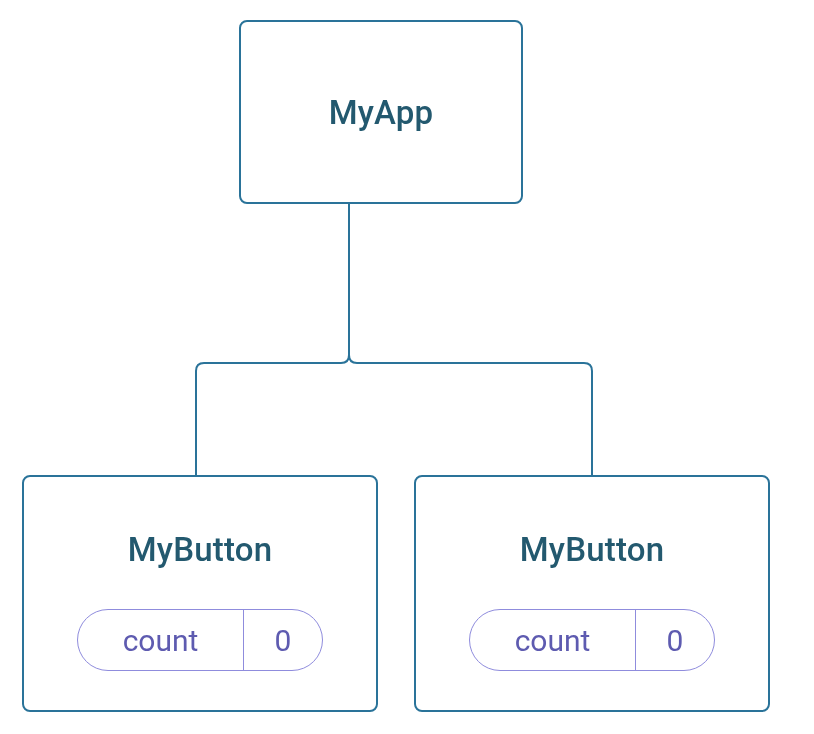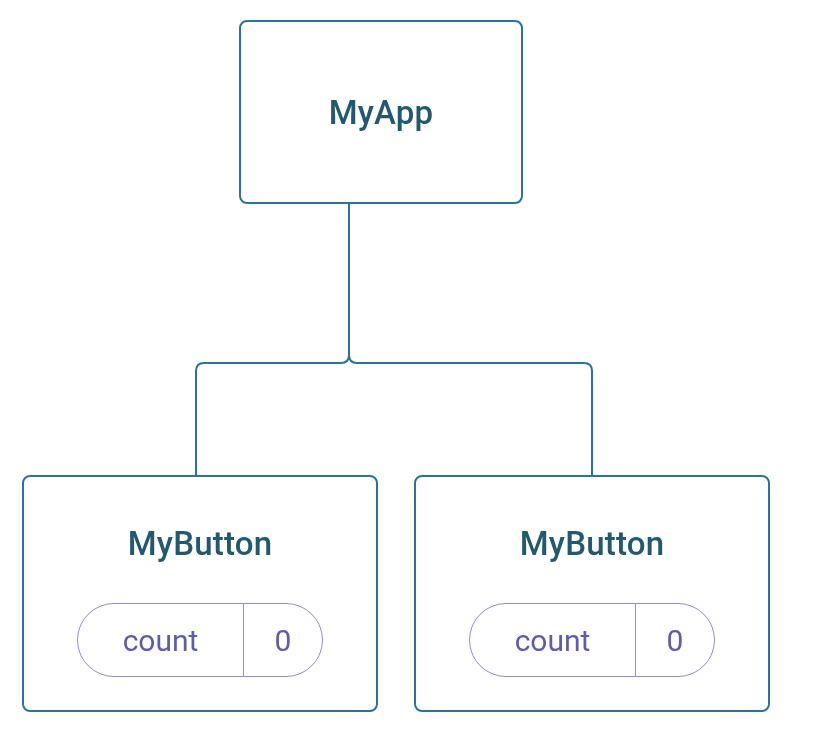--- a/index.html
+++ b/index.html
@@ -53,21 +53,21 @@
     .node-title {
       color: #23596f;
       font-size: 33px;
       font-weight: 500;
       letter-spacing: 0.2px;
     }
     .pill {
       margin-top: 40px;
       border: 1.5px solid #8f8cdd;
       border-radius: 999px;
-      height: 74px;
+      height: 62px;
       width: 246px;
       display: flex;
       align-items: stretch;
       overflow: hidden;
     }
     .pill-label {
       flex: 1;
       display: flex;
       align-items: center;
       justify-content: center;

